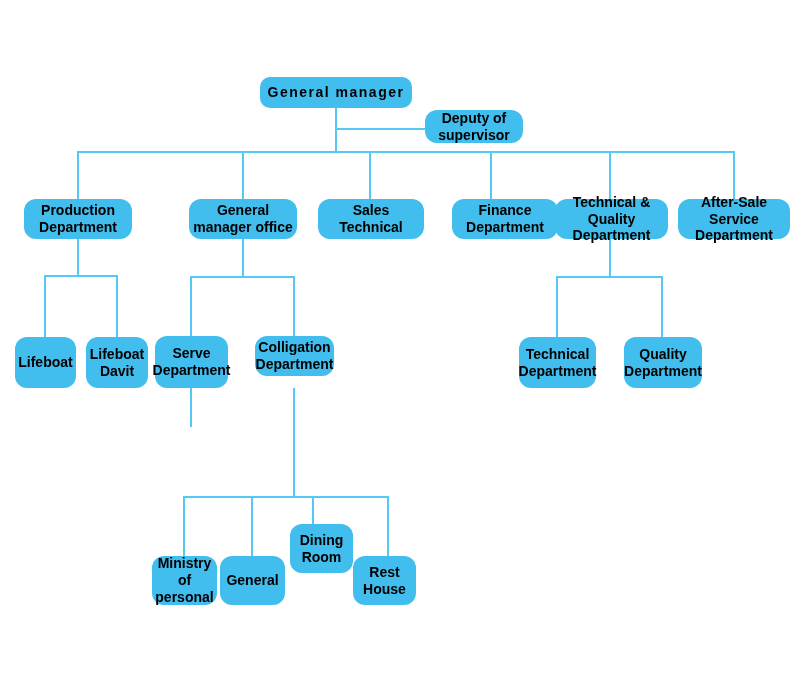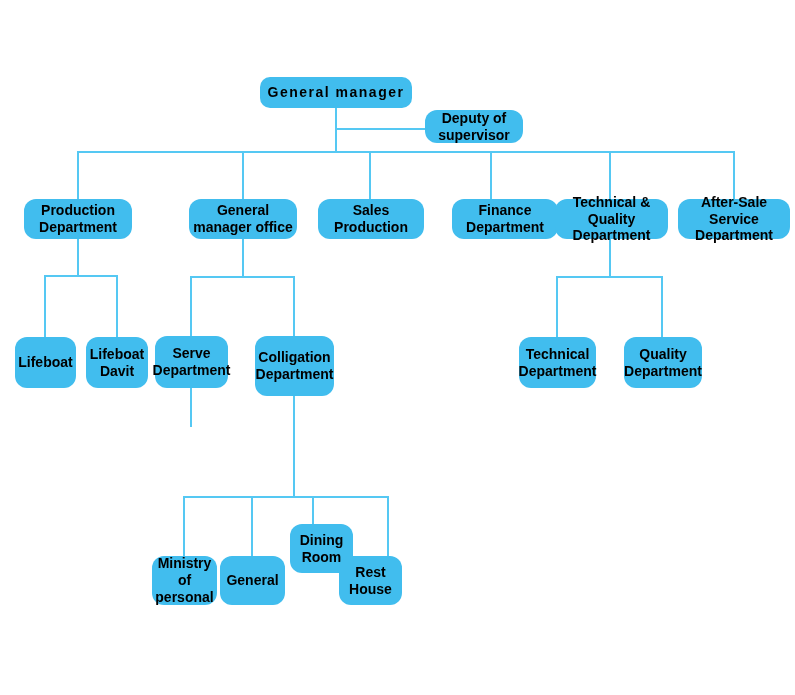--- a/index.html
+++ b/index.html
@@ -70,53 +70,53 @@
   <div class="node" style="left:425px; top:110px; width:98px; height:33px;">Deputy of
 supervisor</div>
 
   <div class="node" style="left:24px; top:199px; width:108px; height:40px;">Production
 Department</div>
 
   <div class="node" style="left:189px; top:199px; width:108px; height:40px;">General
 manager office</div>
 
   <div class="node" style="left:318px; top:199px; width:106px; height:40px;">Sales
-Production</div>
+Technical</div>
 
   <div class="node" style="left:452px; top:199px; width:106px; height:40px;">Finance
 Department</div>
 
   <div class="node" style="left:555px; top:199px; width:113px; height:40px;">Technical &amp; Quality
 Department</div>
 
   <div class="node" style="left:678px; top:199px; width:112px; height:40px;">After-Sale
 Service Department</div>
 
   <div class="node" style="left:15px; top:337px; width:61px; height:51px;">Lifeboat</div>
 
   <div class="node" style="left:86px; top:337px; width:62px; height:51px;">Lifeboat
 Davit</div>
 
   <div class="node" style="left:155px; top:336px; width:73px; height:52px;">Serve
 Department</div>
 
-  <div class="node" style="left:255px; top:336px; width:79px; height:60px;">Colligation
+  <div class="node" style="left:255px; top:336px; width:79px; height:40px;">Colligation
 Department</div>
 
   <div class="node" style="left:519px; top:337px; width:77px; height:51px;">Technical
 Department</div>
 
   <div class="node" style="left:624px; top:337px; width:78px; height:51px;">Quality
 Department</div>
 
 
   <div class="node" style="left:152px; top:556px; width:65px; height:49px;">Ministry
 of personal</div>
 
   <div class="node" style="left:220px; top:556px; width:65px; height:49px;">General</div>
 
   <div class="node" style="left:290px; top:524px; width:63px; height:49px;">Dining
 Room</div>
 
-  <div class="node" style="left:339px; top:556px; width:63px; height:49px;">Rest
+  <div class="node" style="left:353px; top:556px; width:63px; height:49px;">Rest
 House</div>
 
 </div>
 
 </body></html>

